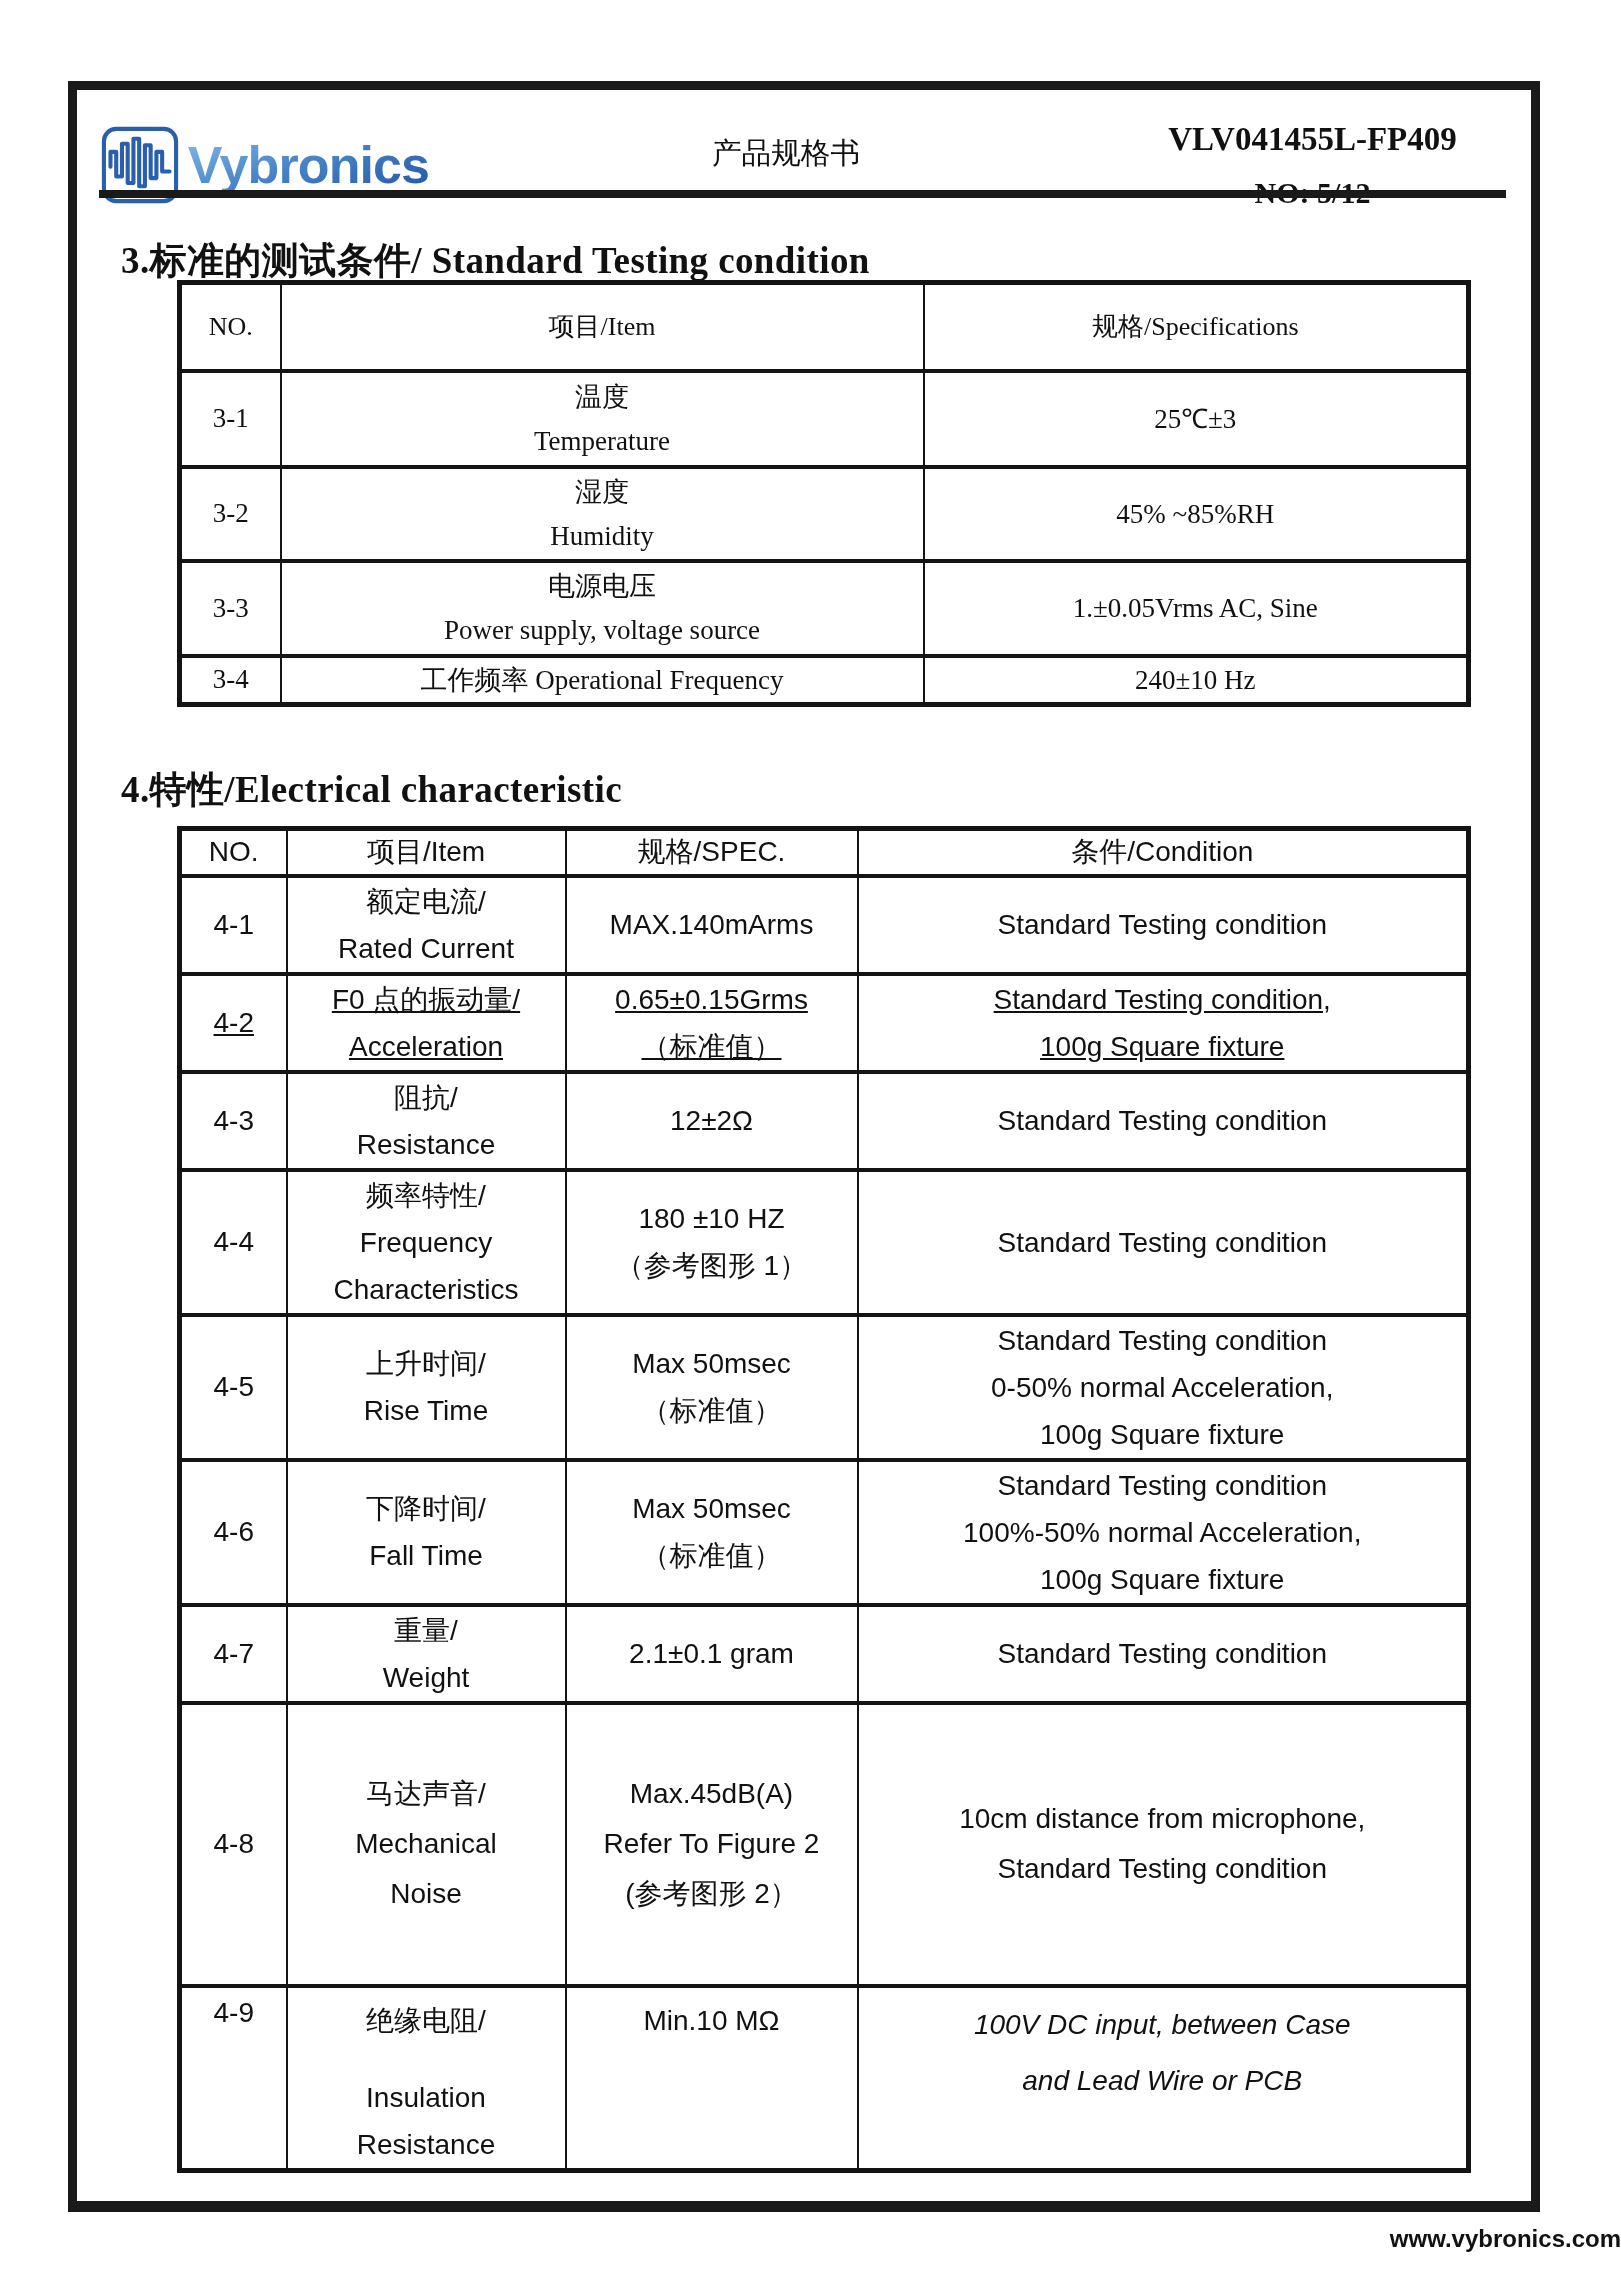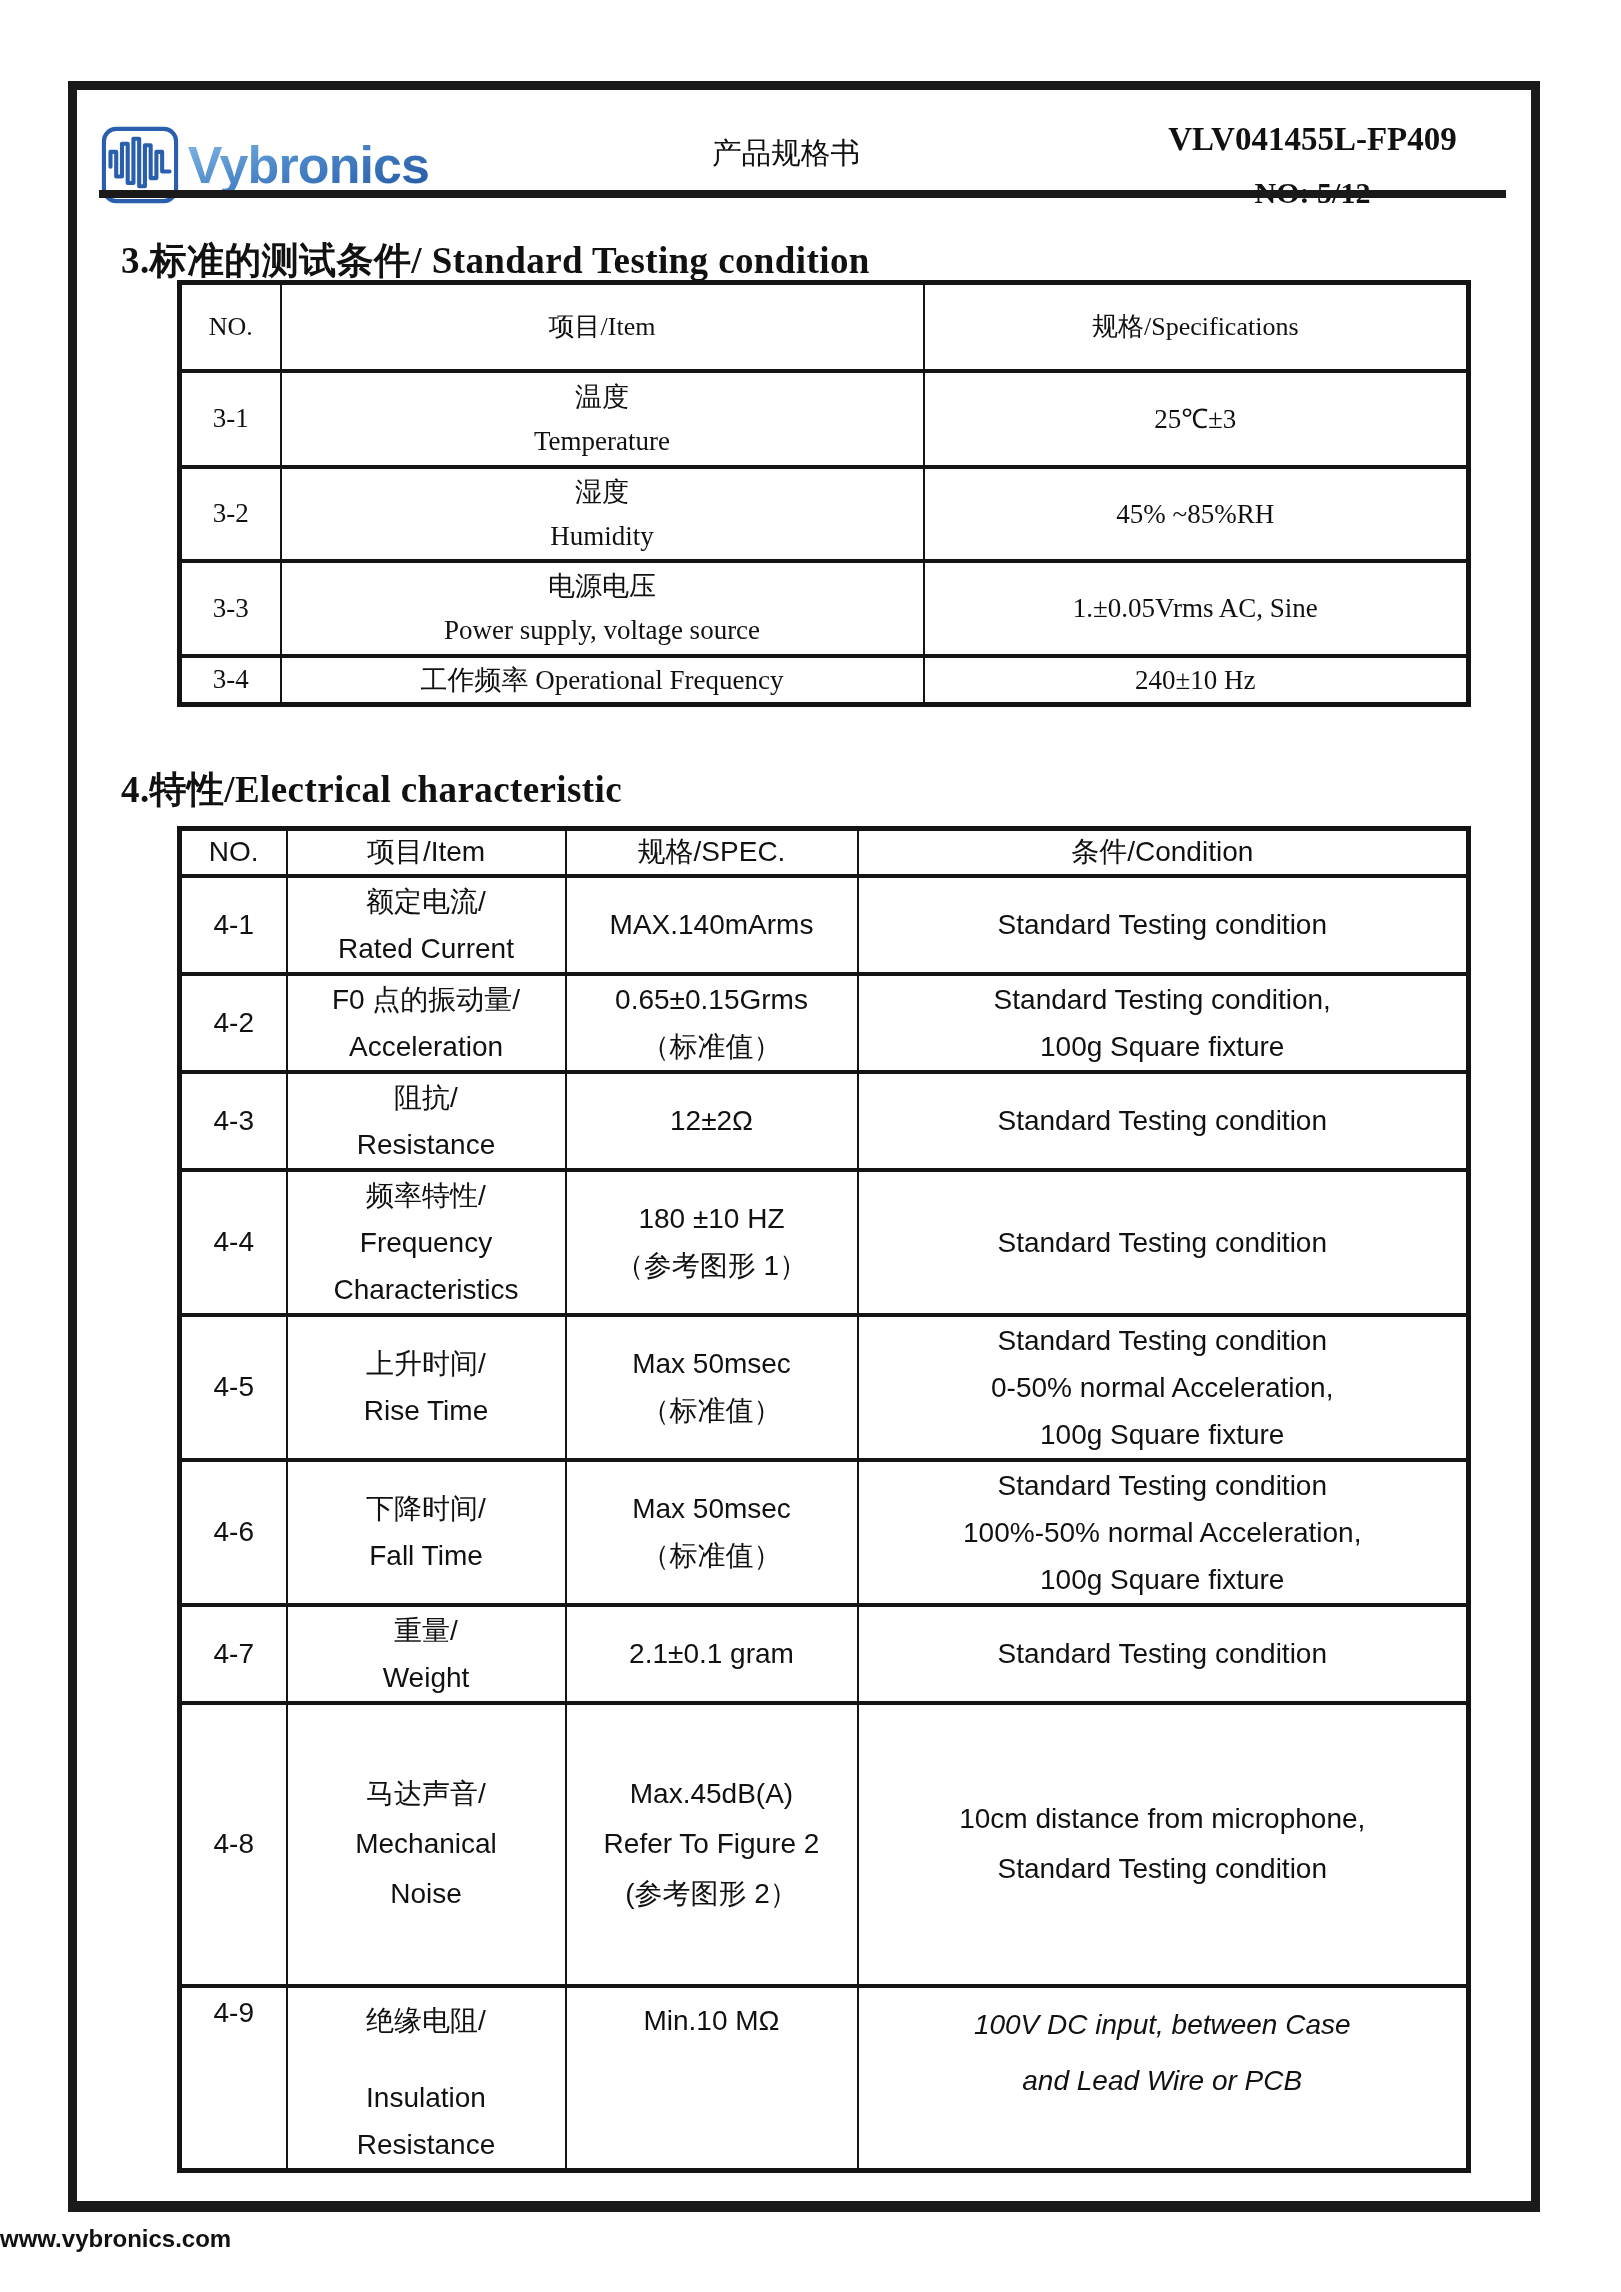--- a/index.html
+++ b/index.html
@@ -63,38 +63,38 @@
   #table3 tbody tr:nth-child(2) { height:94px; }
   #table3 tbody tr:nth-child(3) { height:95px; }
   #table3 tbody tr:nth-child(4) { height:48px; }
 
   
   #table4 { top:736px; left:100px; width:1290px; font-family:"Liberation Sans", sans-serif; font-size:28px; }
   #table4 th { font-weight:normal; font-size:28px; }
   #table4 .line { line-height:47px; }
   #table4 thead tr { height:47px; }
   #table4 tbody tr:nth-child(1) { height:94px; }
-  #table4 tbody tr:nth-child(2) { height:96px; }
+  #table4 tbody tr:nth-child(2) { height:96px;text-decoration:underline; }
   #table4 tbody tr:nth-child(3) { height:92px; }
   #table4 tbody tr:nth-child(4) { height:142px; }
   #table4 tbody tr:nth-child(5) { height:142px; }
   #table4 tbody tr:nth-child(6) { height:142px; }
   #table4 tbody tr:nth-child(7) { height:94px; }
   #table4 tbody tr:nth-child(8) { height:283px; }
   #table4 tbody tr:nth-child(9) { height:142px; }
   
   #table4 tbody tr:nth-child(8) .line { line-height:50px; }
   
   #table4 tbody tr:nth-child(9) td { vertical-align:top; padding-top:9px; }
   #table4 tbody tr:nth-child(9) td:nth-child(2) .line:first-child { margin-bottom:30px; }
   #table4 tbody tr:nth-child(9) td:nth-child(4) .line { line-height:56px;font-style:italic; }
 
   
   .footer {
-    position:absolute; left:0; right:0; top:2225px; text-align:left;
+    position:absolute; left:0; right:0; top:2225px; text-align:right;
     font-family:"Liberation Sans", sans-serif; font-weight:bold; font-size:24px; color:#111;
   }
 </style>
 </head>
 <body>
 
 <div class="page">
   <div class="frame">
 
     <div class="header">

